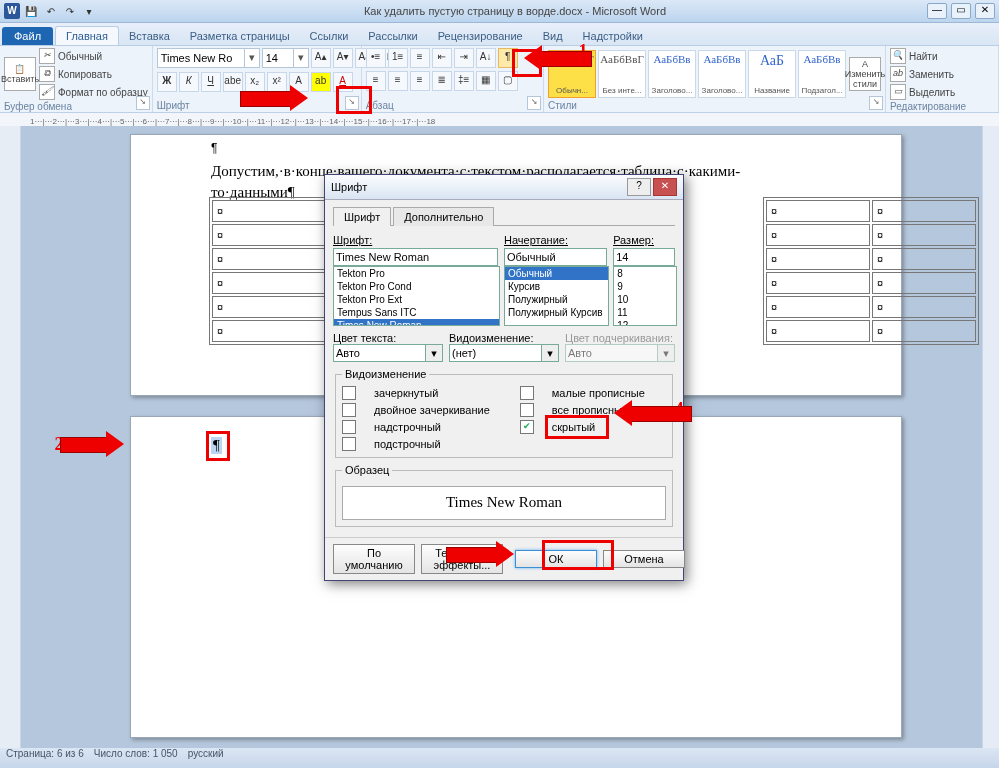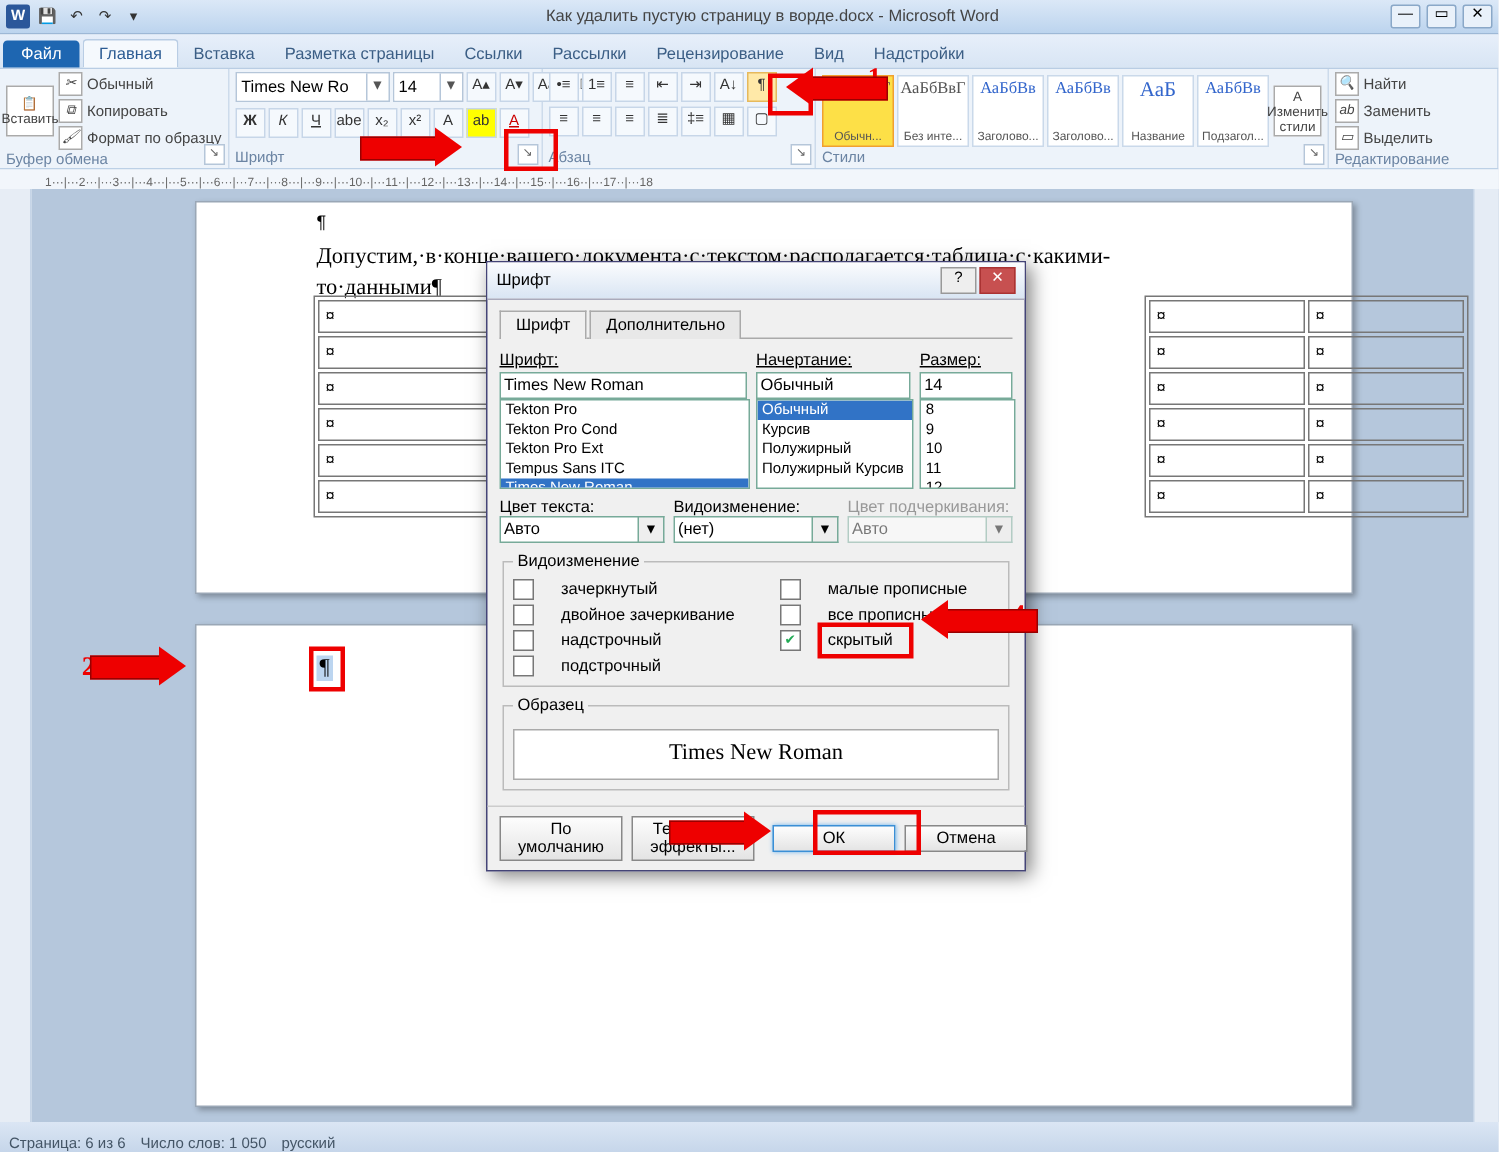--- a/index.html
+++ b/index.html
@@ -73,21 +73,21 @@
 .prev{height:32px;border:1px solid #aaa;background:#fff;text-align:center;font-family:"Times New Roman";font-size:15px;line-height:30px;margin-top:4px}
 .note{font-size:10px;color:#555;margin-top:4px}
 .dlgbtns{display:flex;gap:6px;padding:6px 8px;justify-content:flex-start;border-top:1px solid #ccc;align-items:center}
 .dbtn{padding:2px 10px;border:1px solid #888;background:linear-gradient(#fdfdfd,#e4e4e4);min-width:60px;text-align:center}
 .dbtn.ok{border:1px solid #3a8fd6;box-shadow:0 0 3px #6ab3ef}
 .arrow{position:absolute;z-index:50}
 .arrow .shaft{position:absolute;background:#e00;border:1px solid #900}
 .arrow .head{position:absolute;width:0;height:0}
 .numbox{position:absolute;border:3px solid #e00;color:#e00;font-weight:bold;font-size:18px;display:flex;align-items:center;justify-content:center;font-family:serif}
 .redbox{position:absolute;border:3px solid #e00}
-.status{position:absolute;left:0;right:0;bottom:0;height:20px;background:linear-gradient(#dbe6f4,#c6d6ea);display:flex;align-items:flex-end;padding:0 6px;font-size:10px;color:#456;gap:10px}
+.status{position:absolute;left:0;right:0;bottom:0;height:20px;background:linear-gradient(#dbe6f4,#c6d6ea);display:flex;align-items:flex-start;padding:0 6px;font-size:10px;color:#456;gap:10px}
 .scrollv{position:absolute;right:0;top:126px;bottom:20px;width:16px;background:#e5ecf5;border-left:1px solid #c6d5e7}
 </style>
 </head>
 <body>
 
 <div class="titlebar">
   <div class="wicon">W</div>
   <div class="qat">
     <span class="qbtn">💾</span>
     <span class="qbtn">↶</span>

